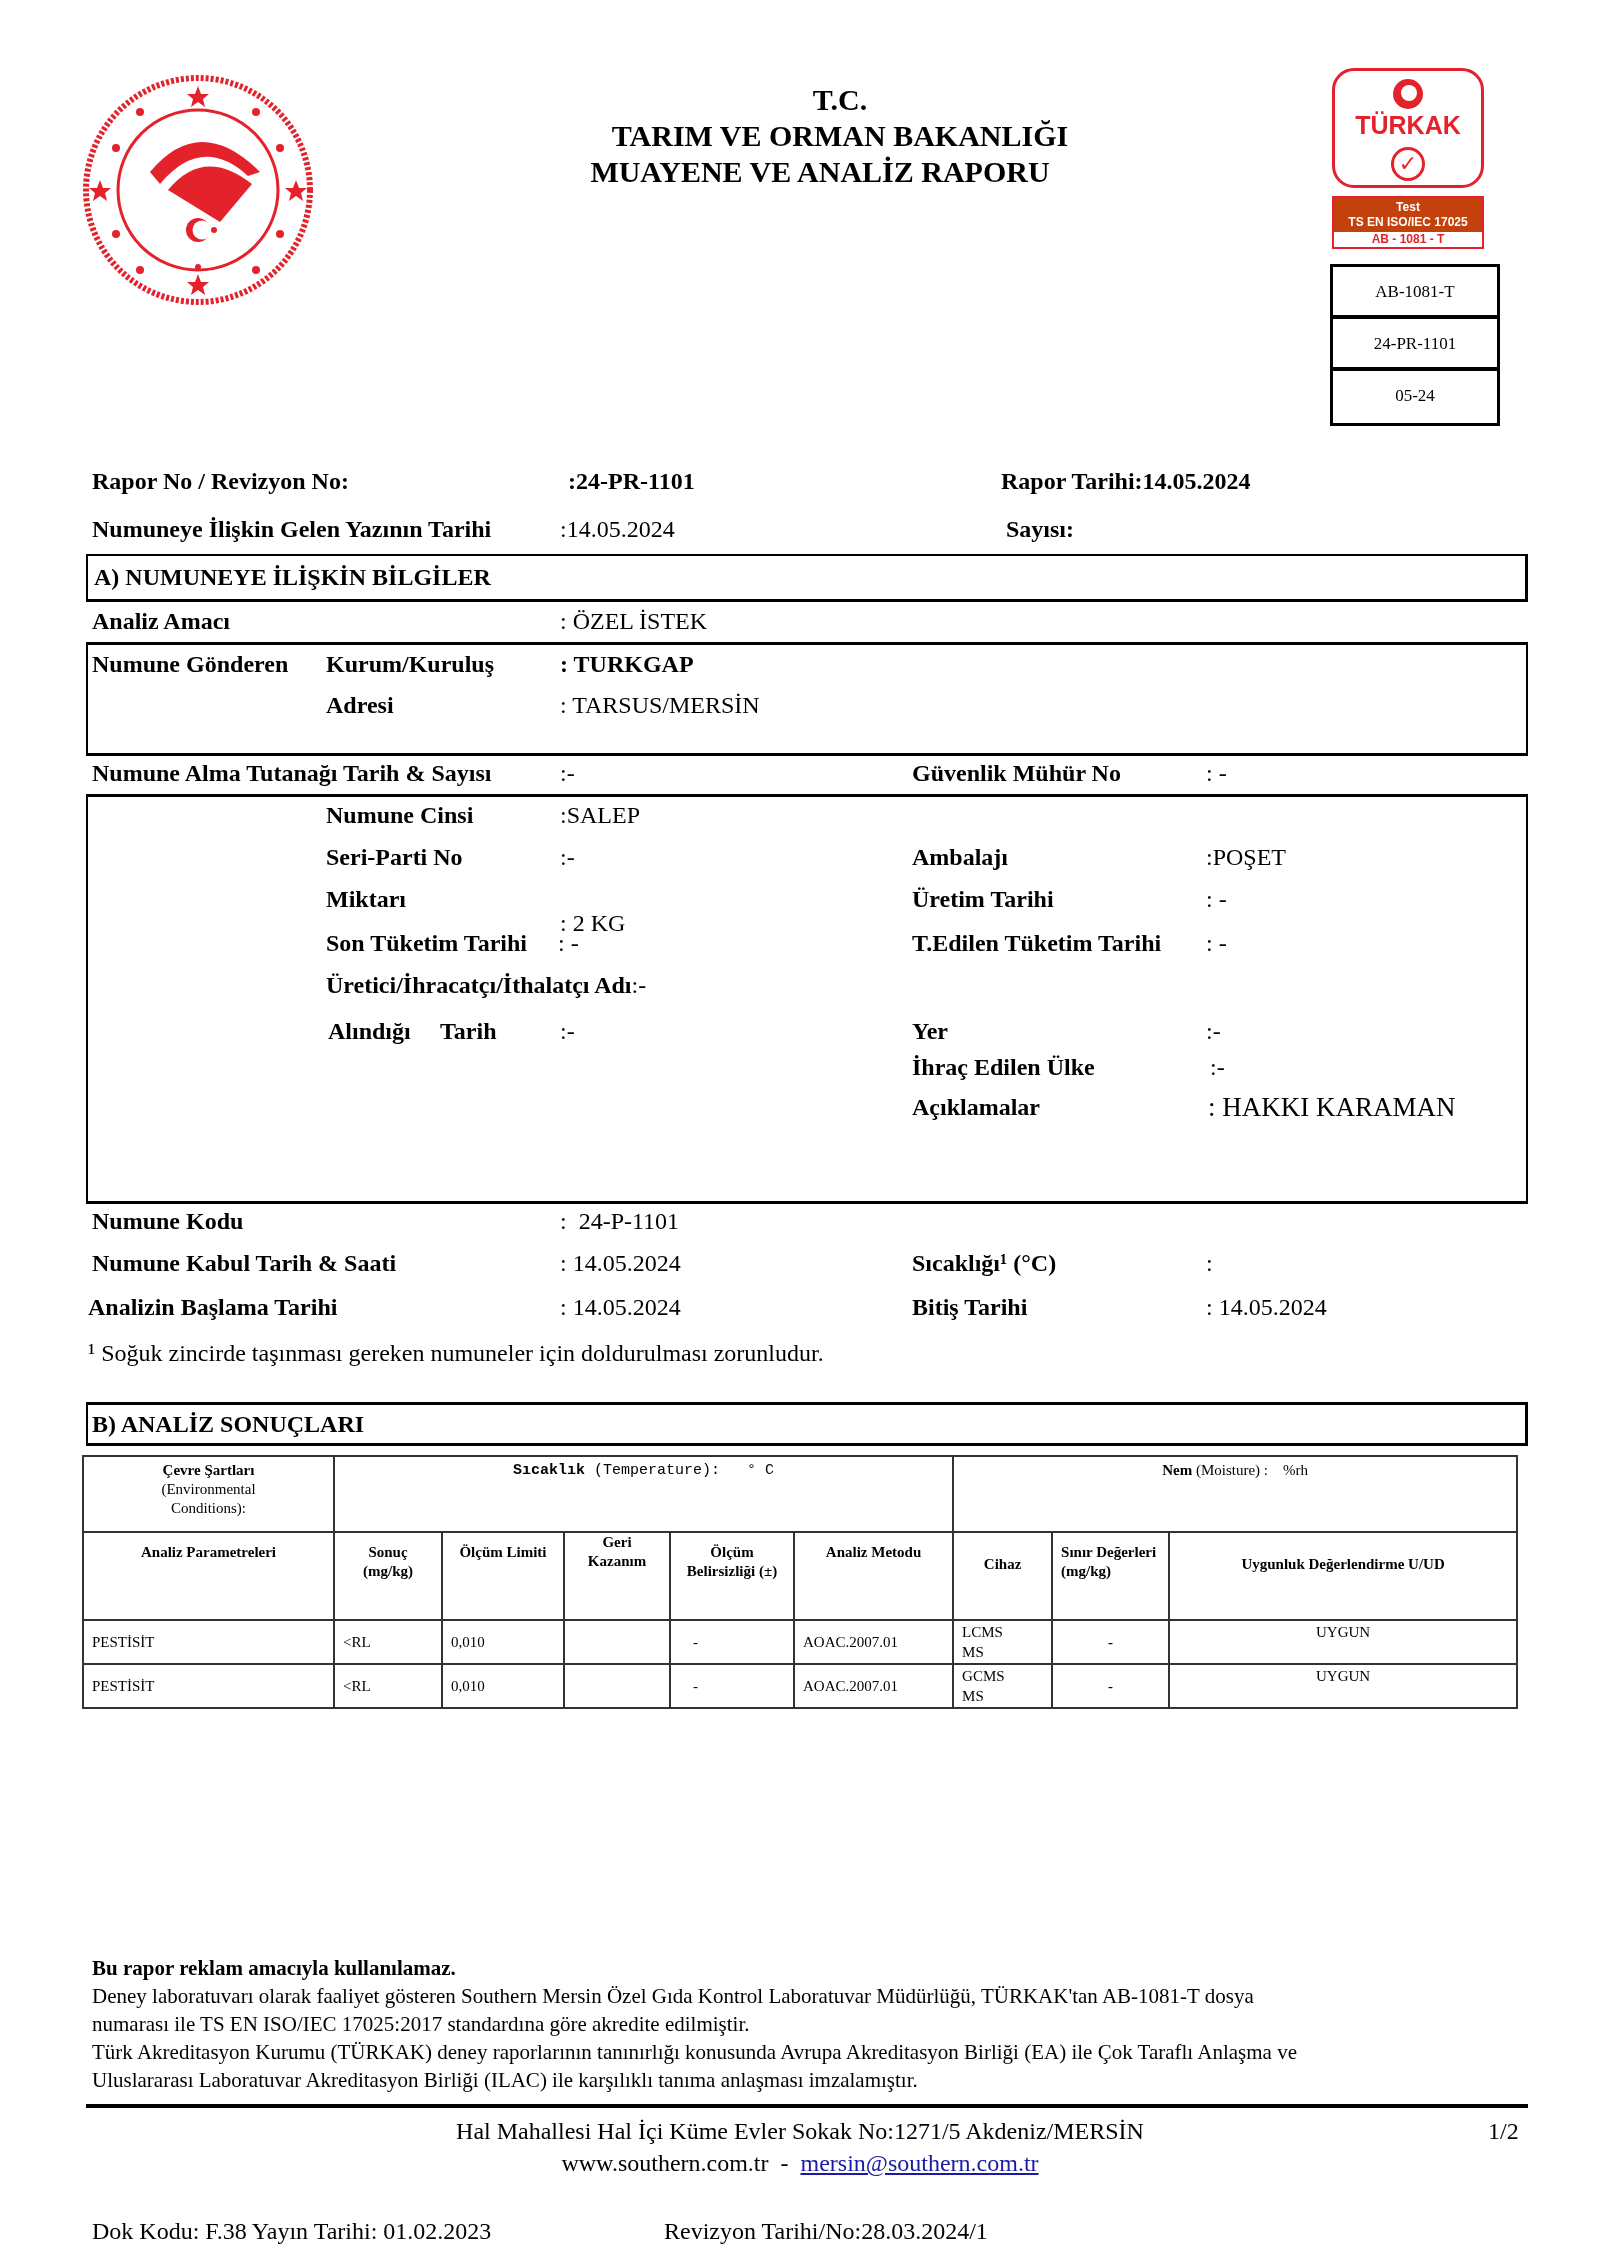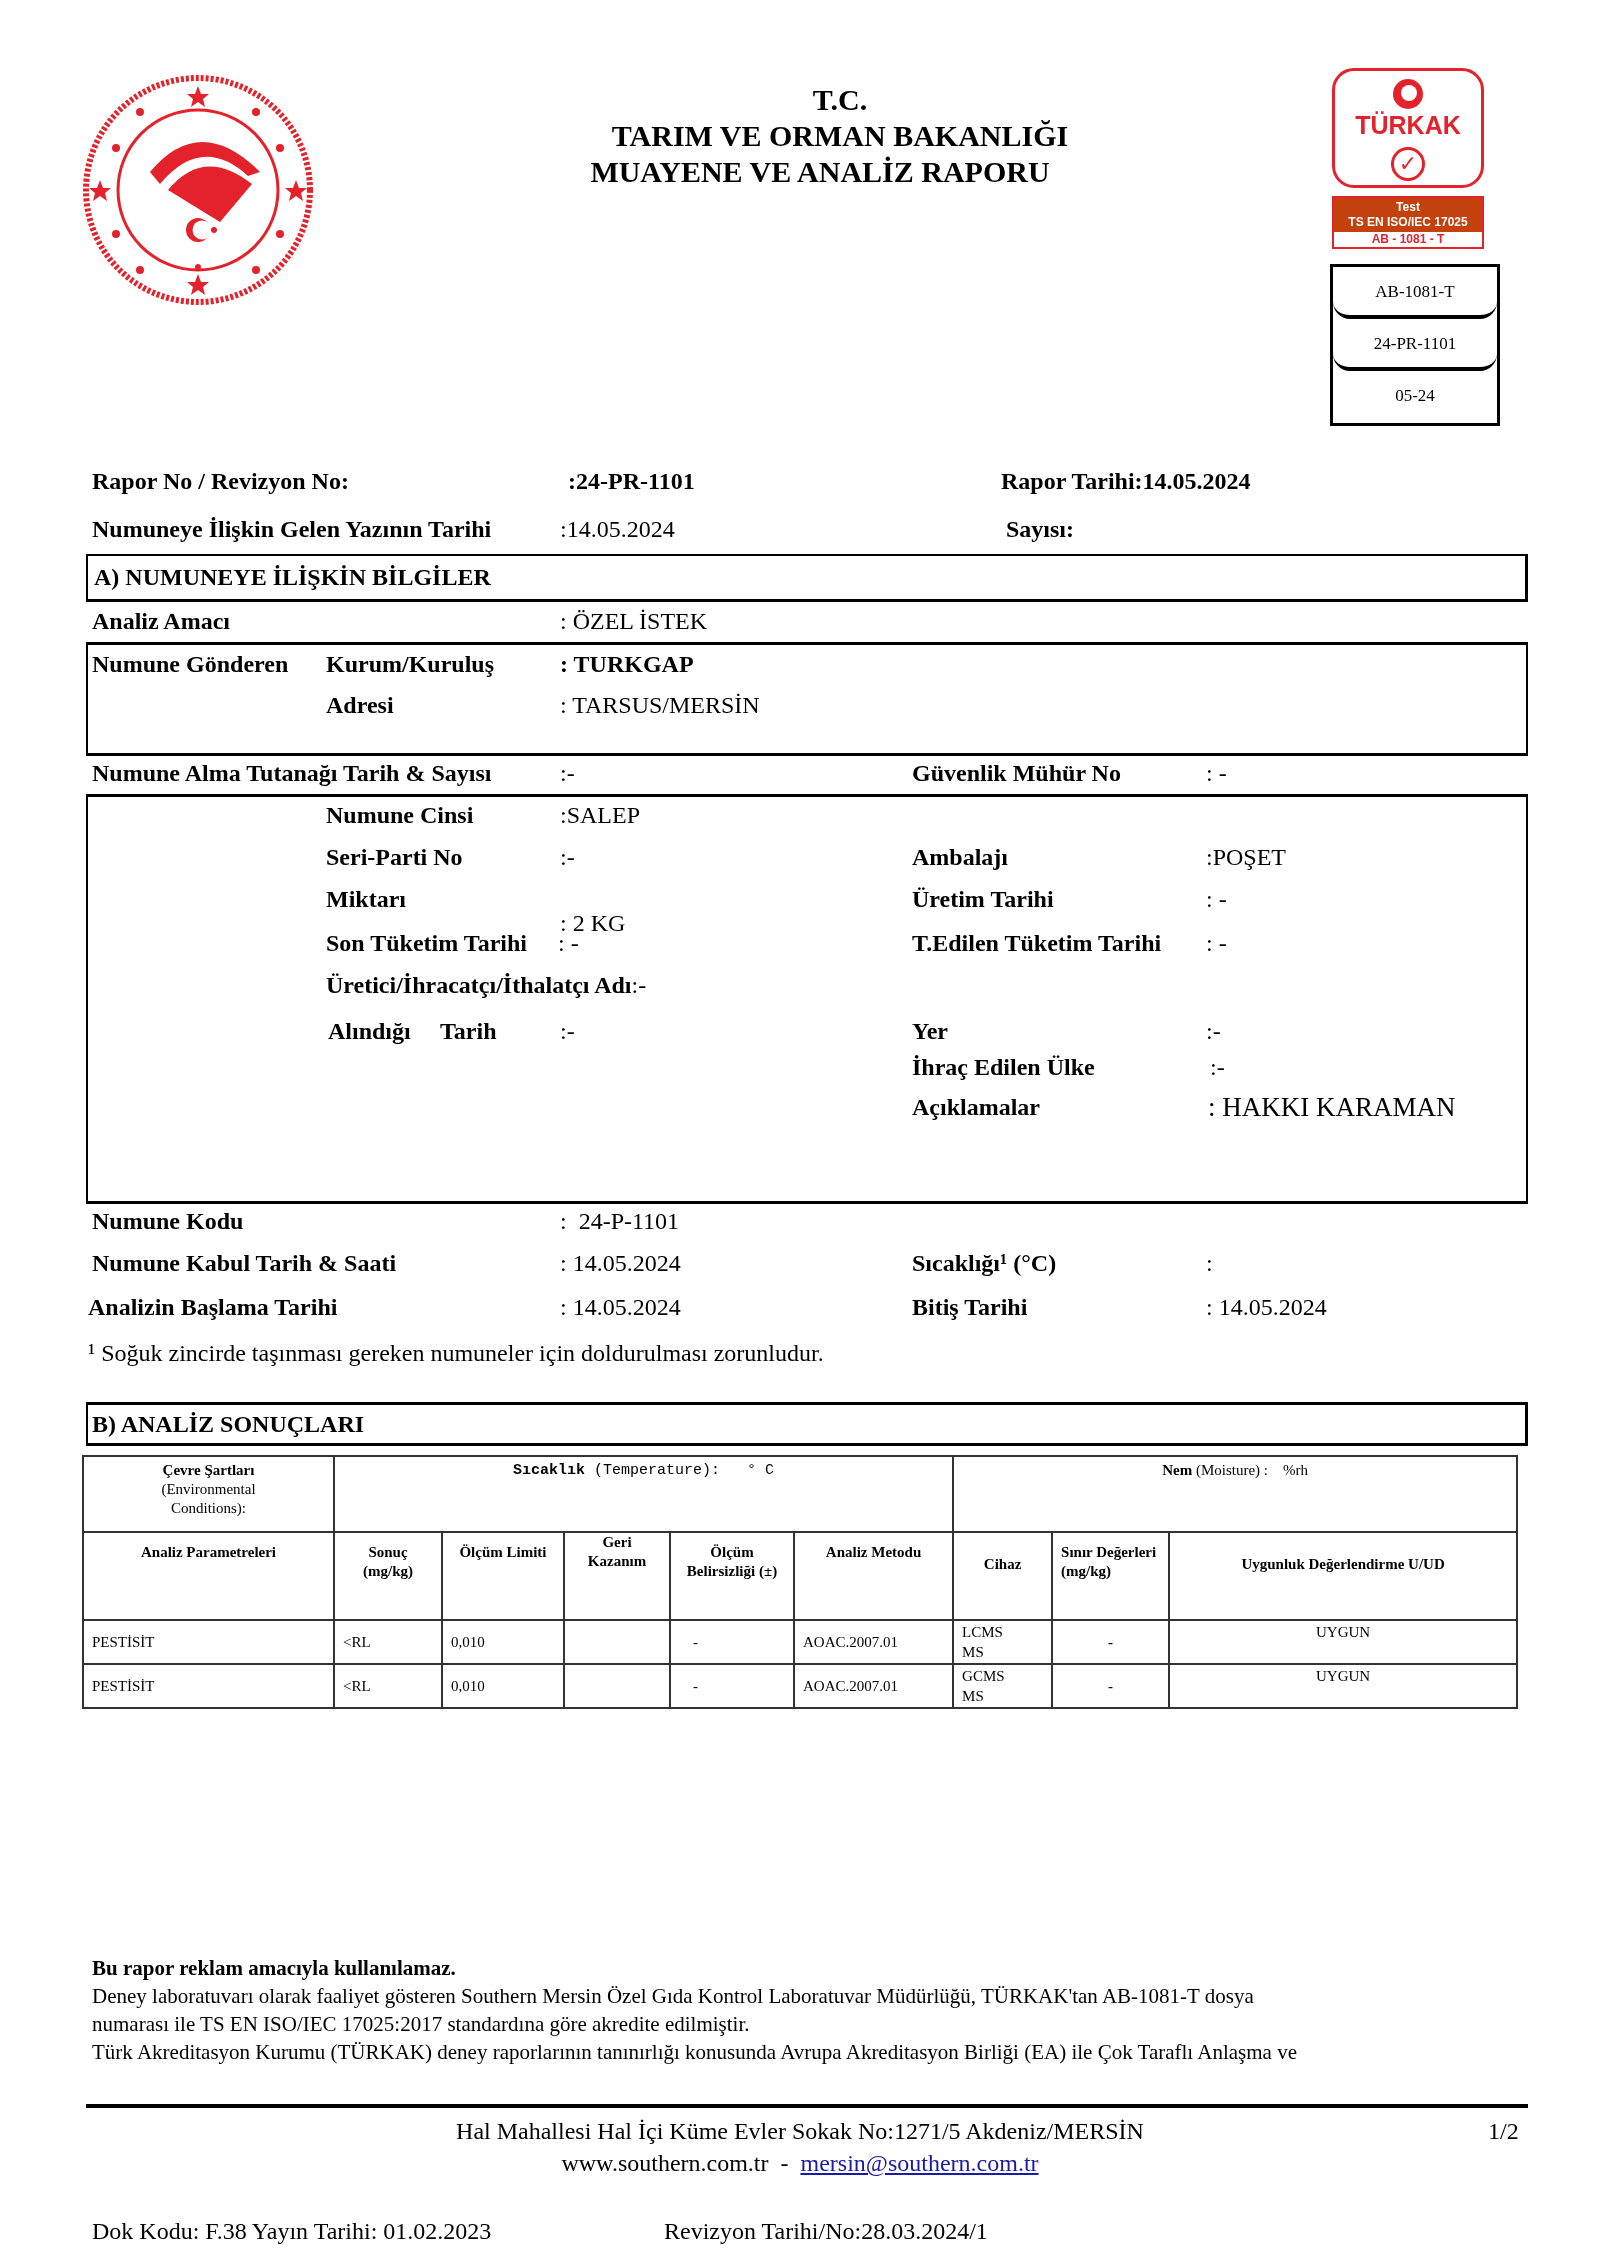--- a/index.html
+++ b/index.html
@@ -10,21 +10,21 @@
   .t24 { font-size: 24px; }
   .t25 { font-size: 25px; }
   .hdr { text-align: center; font-weight: bold; line-height: 36px; font-size: 30px; }
   .box { position: absolute; border: 2px solid #000; box-sizing: border-box; }
   .line { position: absolute; background: #000; }
   table.res { position: absolute; border-collapse: collapse; table-layout: fixed; }
   table.res td { border: 2px solid #333; font-size: 15px; padding: 0 8px; vertical-align: middle; line-height: 19px; }
   table.res td.h { font-weight: bold; text-align: center; vertical-align: top; padding-top: 10px; }
   table.res td.c { text-align: center; }
   .idbox { position: absolute; left: 1330px; width: 170px; border: 3px solid #000; box-sizing: border-box; }
-  .idcell { height: 52px; border-bottom: 4px solid #000; text-align: center; font-size: 17px; line-height: 50px; box-sizing: border-box; border-radius: 17px; }
+  .idcell { height: 52px; border-bottom: 4px solid #000; text-align: center; font-size: 17px; line-height: 50px; box-sizing: border-box; }
   .idcell:last-child { border-bottom: none; }
   a.mail { color: #1a1aa6; text-decoration: underline; }
 </style>
 </head>
 <body>
 
 <div class="abs" style="left:80px; top:72px; width:236px; height:236px;">
   <svg width="236" height="236" viewBox="0 0 236 236">
     <circle cx="118" cy="118" r="112" fill="none" stroke="#e3222c" stroke-width="6" stroke-dasharray="3 2"></circle>
     <circle cx="118" cy="118" r="80" fill="none" stroke="#e3222c" stroke-width="3"></circle>
@@ -224,20 +224,21 @@
     <td class="c" style="vertical-align:top; padding-top:2px;">UYGUN</td>
   </tr>
 </tbody>
   </table>
 
 <div class="abs" style="left:92px; top:1954px; width:1440px; font-size:21px; line-height:28px;">
   <div class="b">Bu rapor reklam amacıyla kullanılamaz.</div>
   <div>Deney laboratuvarı olarak faaliyet gösteren Southern Mersin Özel Gıda Kontrol Laboratuvar Müdürlüğü, TÜRKAK'tan AB-1081-T dosya</div>
   <div>numarası ile TS EN ISO/IEC 17025:2017 standardına göre akredite edilmiştir.</div>
   <div>Türk Akreditasyon Kurumu (TÜRKAK) deney raporlarının tanınırlığı konusunda Avrupa Akreditasyon Birliği (EA) ile Çok Taraflı Anlaşma ve</div>
+  <div>Uluslararası Laboratuvar Akreditasyon Birliği (ILAC) ile karşılıklı tanıma anlaşması imzalamıştır.</div>
 </div>
 
 <div class="line" style="left:86px; top:2104px; width:1442px; height:4px;"></div>
 <div class="abs t24" style="left:0; width:1600px; text-align:center; top:2118px;">Hal Mahallesi Hal İçi Küme Evler Sokak No:1271/5 Akdeniz/MERSİN</div>
 <div class="abs t24" style="left:1488px; top:2118px;">1/2</div>
 <div class="abs t24" style="left:0; width:1600px; text-align:center; top:2150px;">
   <span style="white-space:pre;">www.southern.com.tr  -  </span><a class="mail">mersin@southern.com.tr</a>
 </div>
 <div class="abs t24" style="left:92px; top:2218px;">Dok Kodu: F.38 Yayın Tarihi: 01.02.2023</div>
 <div class="abs t24" style="left:664px; top:2218px;">Revizyon Tarihi/No:28.03.2024/1</div>

